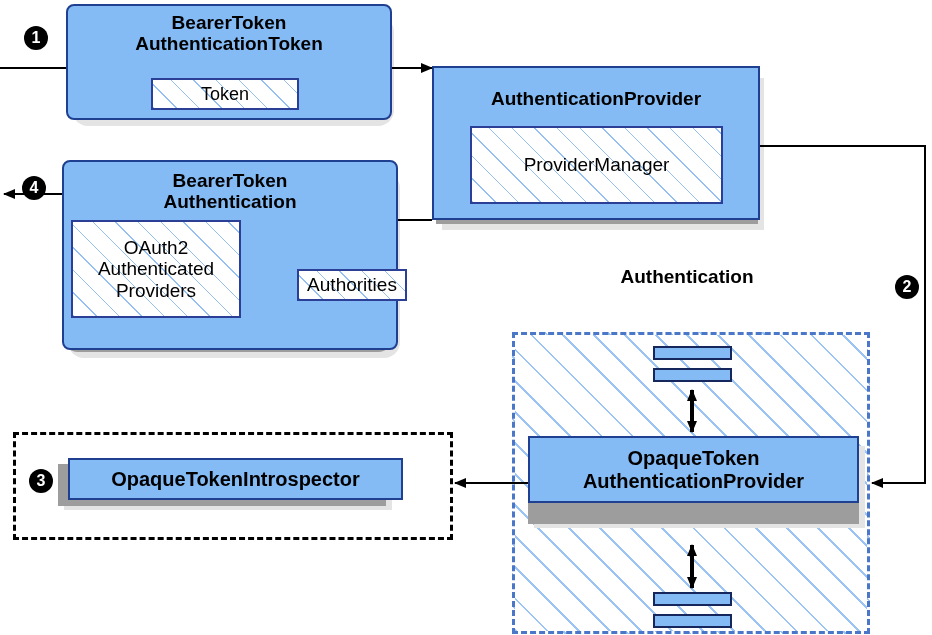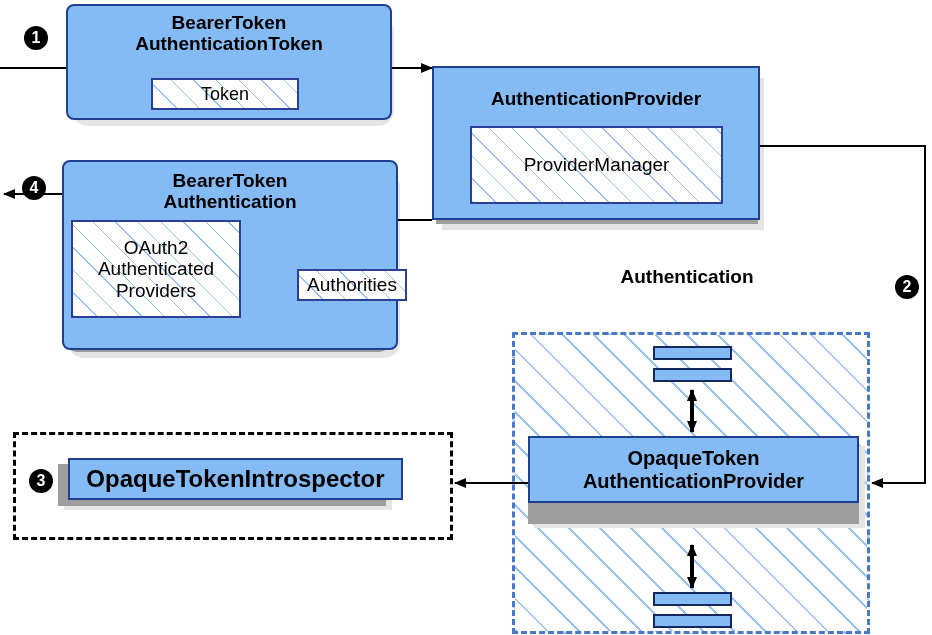--- a/index.html
+++ b/index.html
@@ -222,21 +222,21 @@
   <div class="shadow" style="left:528px; top:442px; width:331px; height:82px; z-index:14;"></div>
   <div class="node" style="left:528px; top:436px; width:331px; height:67px; justify-content:center; z-index:16;">
     <div style="font-size:20px;">OpaqueToken</div>
     <div style="font-size:20px;">AuthenticationProvider</div>
   </div>
 
   <div class="group-dashed-black" style="left:13px; top:432px; width:440px; height:108px;"></div>
   <div class="shadow2" style="left:64px; top:468px; width:328px; height:42px; z-index:6;"></div>
   <div class="shadow" style="left:58px; top:464px; width:328px; height:42px; z-index:6;"></div>
   <div class="node" style="left:68px; top:458px; width:335px; height:42px; justify-content:center; z-index:10;">
-    <div style="font-size:24px;">OpaqueTokenIntrospector</div>
+    <div style="font-size:20px;">OpaqueTokenIntrospector</div>
   </div>
 
   <div class="badge" style="left:24px; top:26px;">
     <span>1</span>
   </div>
   <div class="badge" style="left:895px; top:275px;">
     <span>2</span>
   </div>
   <div class="badge" style="left:29px; top:469px;">
     <span>3</span>

